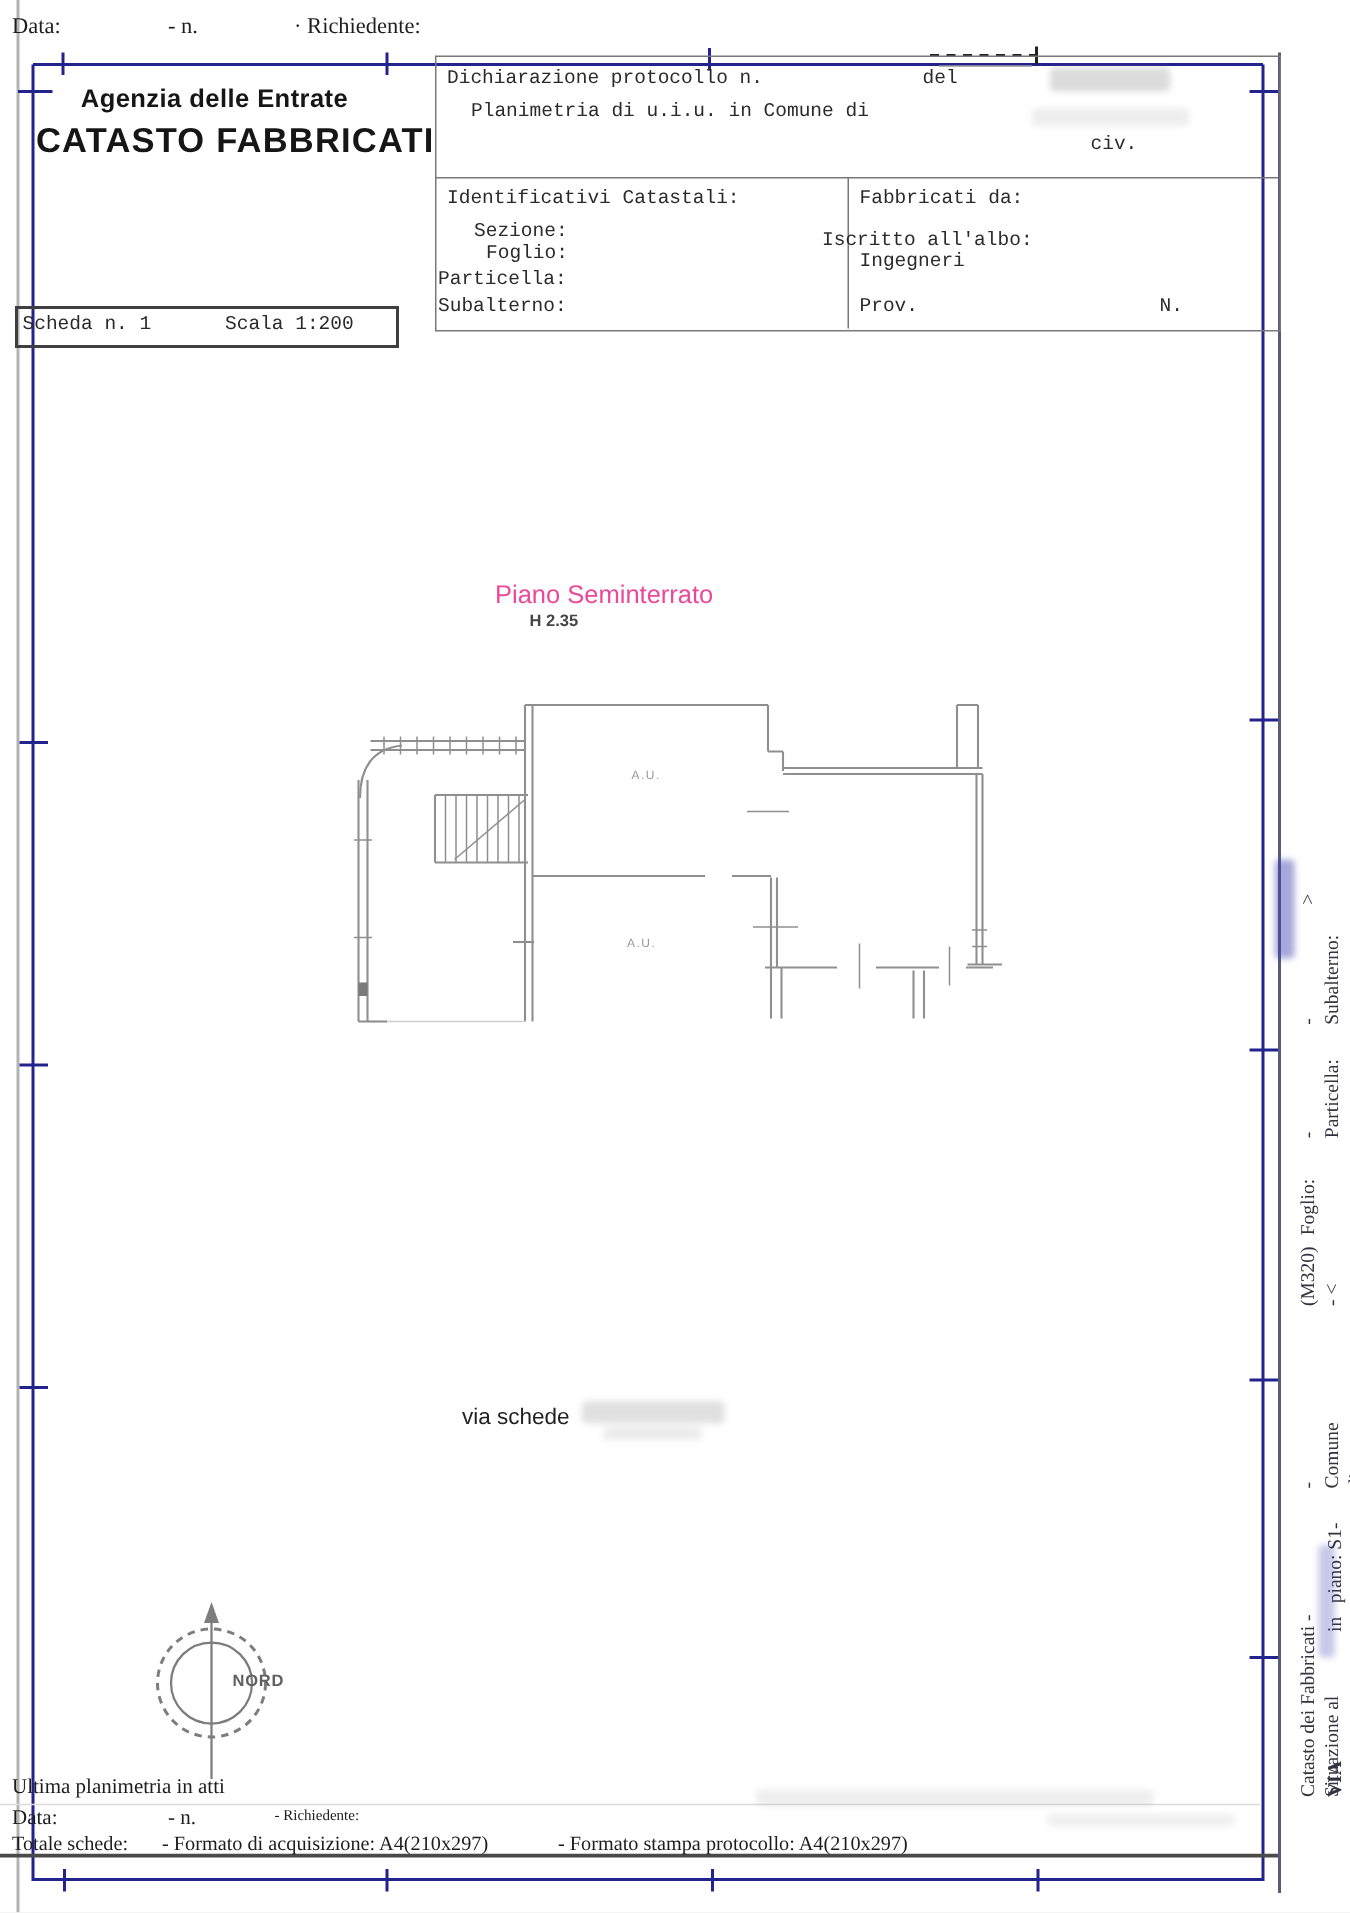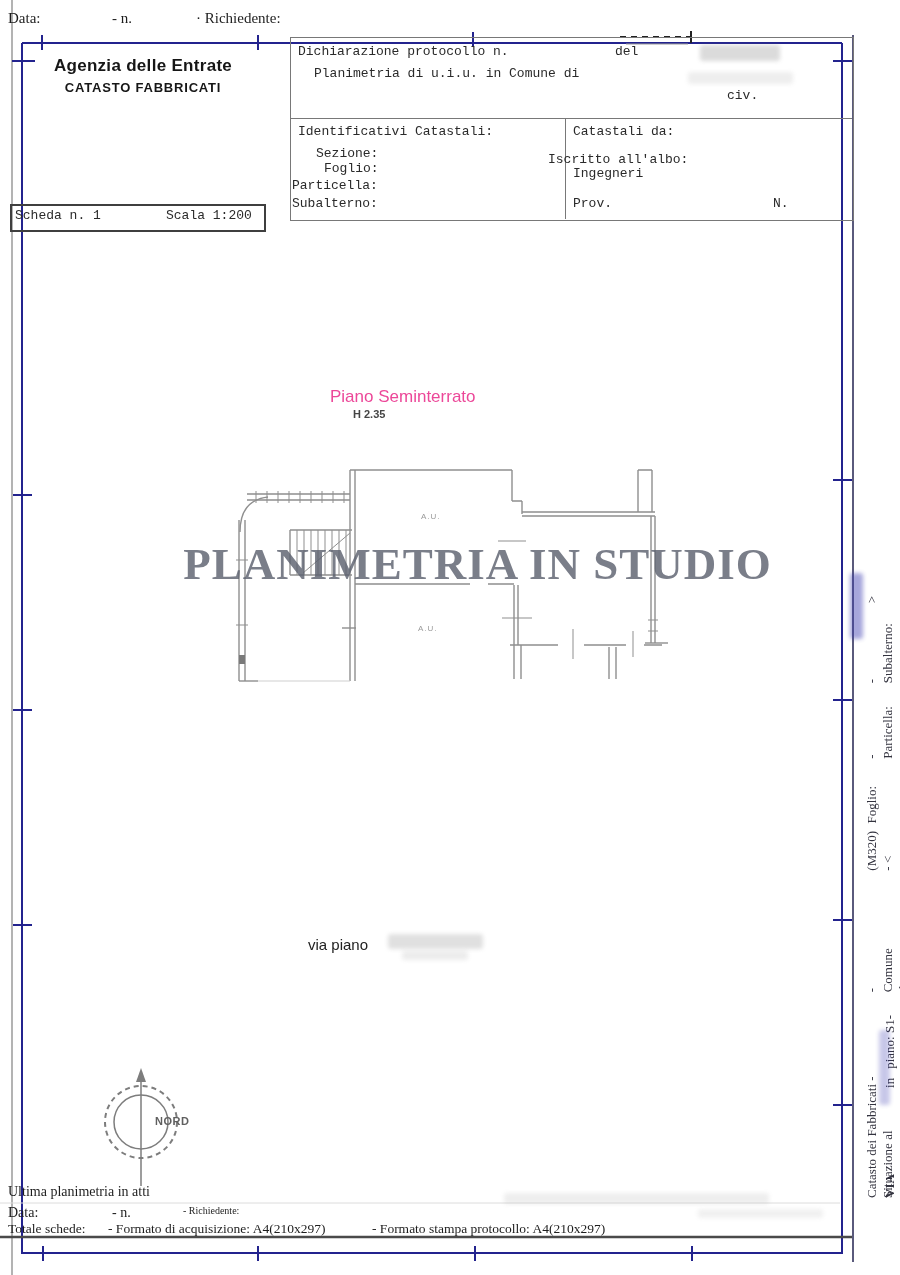--- a/index.html
+++ b/index.html
@@ -4,21 +4,21 @@
 <style>
   html,body{margin:0;padding:0;background:#e9e9e9;}
   .page{position:relative;width:900px;height:1275px;background:#ffffff;overflow:hidden;
         font-family:"Liberation Serif", serif;color:#1d1d1d;}
   .abs{position:absolute;white-space:nowrap;}
   .serif{font-family:"Liberation Serif", serif;}
   .mono{font-family:"Liberation Mono","DejaVu Sans Mono",monospace;font-size:13px;color:#2a2a2a;}
   .sans{font-family:"Liberation Sans","DejaVu Sans",sans-serif;}
   .agency{left:24px;top:56px;width:238px;text-align:center;color:#161616;}
   .agency .a1{font-size:17px;font-weight:bold;letter-spacing:.3px;}
-  .agency .a2{font-size:13px;font-weight:bold;letter-spacing:.8px;margin-top:4px;}
+  .agency .a2{font-size:23px;font-weight:bold;letter-spacing:.8px;margin-top:4px;}
   .agency .a3{font-size:17px;font-weight:bold;margin-top:4px;}
   .box{position:absolute;border:1.5px solid #787878;background:transparent;}
   .scheda-box{left:10px;top:204px;width:252px;height:24px;border:2px solid #3f3f3f;}
   .wm{left:130px;top:538px;width:695px;text-align:center;
       font-family:"Liberation Serif","DejaVu Serif",serif;font-weight:bold;font-size:45px;
       letter-spacing:1px;color:#5d6270;opacity:.82;}
   .vcol{position:absolute;transform:rotate(-90deg);transform-origin:0 0;display:flex;align-items:baseline;
         font-family:"Liberation Serif", serif;font-size:13px;color:#33333f;}
   .smudge{position:absolute;background:#8a8a8a;filter:blur(2px);border-radius:3px;}
   .bluesmudge{position:absolute;background:#3b3bb0;filter:blur(2px);border-radius:3px;}
@@ -121,49 +121,48 @@
   <div class="abs serif" style="left:112px;top:10px;font-size:15px;">- n.</div>
   <div class="abs serif" style="left:196px;top:10px;font-size:15px;">· Richiedente:</div>
 
   <div class="abs agency sans">
     <div class="a1">Agenzia delle Entrate</div>
     <div class="a2">CATASTO FABBRICATI</div>
   </div>
 
   <div class="box scheda-box"></div>
   <div class="abs mono" style="left:15px;top:208px;">Scheda n. 1</div>
-  <div class="abs mono" style="left:166px;top:208px;">Scala 1:200</div>
+  <div class="abs mono" style="left:150px;top:208px;">Scala 1:200</div>
 
   <div class="box" style="left:290px;top:37px;width:562px;height:182px;"></div>
   <div class="box" style="left:290px;top:118px;width:562px;height:0;border-width:1.5px 0 0 0;"></div>
   <div class="box" style="left:565px;top:118px;width:0;height:101px;border-width:0 0 0 1.5px;"></div>
 
   <div class="abs mono" style="left:298px;top:44px;text-align:center;">Dichiarazione protocollo n.</div>
   <div class="abs mono" style="left:615px;top:44px;">del</div>
   <div class="abs mono" style="left:298px;top:66px;margin-left:16px;">Planimetria di u.i.u. in Comune di</div>
   <div class="abs mono" style="left:727px;top:88px;">civ.</div>
 
   <div class="abs mono" style="left:298px;top:124px;">Identificativi Catastali:</div>
   <div class="abs mono" style="left:316px;top:146px;">Sezione:</div>
   <div class="abs mono" style="left:324px;top:161px;">Foglio:</div>
   <div class="abs mono" style="left:292px;top:178px;">Particella:</div>
   <div class="abs mono" style="left:292px;top:196px;">Subalterno:</div>
 
-  <div class="abs mono" style="left:573px;top:124px;">Catastali da:</div>
+  <div class="abs mono" style="left:573px;top:124px;">Fabbricati da:</div>
   <div class="abs mono" style="left:548px;top:152px;">Iscritto all'albo:</div>
   <div class="abs mono" style="left:573px;top:166px;">Ingegneri</div>
   <div class="abs mono" style="left:573px;top:196px;">Prov.</div>
   <div class="abs mono" style="left:773px;top:196px;">N.</div>
 
   <div class="abs sans" style="left:330px;top:387px;font-size:17px;color:#ec4899;">Piano Seminterrato</div>
   <div class="abs sans" style="left:353px;top:408px;font-size:11px;color:#454545;font-weight:bold;">H 2.35</div>
   <div class="abs au" style="left:421px;top:512px;">A.U.</div>
   <div class="abs au" style="left:418px;top:624px;">A.U.</div>
-  <div class="abs wm">PLANIMETRIA IN STUDIO</div>
-  <div class="abs sans" style="left:308px;top:936px;font-size:15px;color:#222;">via piano</div>
+  <div class="abs sans" style="left:308px;top:936px;font-size:15px;color:#222;">via schede</div>
   <div class="abs nord" style="left:123px;top:1115px;padding-left:32px;">NORD</div>
 
   <div class="abs serif" style="left:8px;top:1184px;font-size:14px;">Ultima planimetria in atti</div>
   <div class="abs serif" style="left:8px;top:1205px;font-size:14px;">Data:</div>
   <div class="abs serif" style="left:112px;top:1205px;font-size:14px;">- n.</div>
   <div class="abs serif" style="left:183px;top:1205px;font-size:10px;">- Richiedente:</div>
   <div class="abs serif" style="left:8px;top:1221px;font-size:13.5px;">Totale schede:</div>
   <div class="abs serif" style="left:108px;top:1221px;font-size:13.5px;">- Formato di acquisizione: A4(210x297)</div>
   <div class="abs serif" style="left:372px;top:1221px;font-size:13.5px;">- Formato stampa protocollo: A4(210x297)</div>
 

